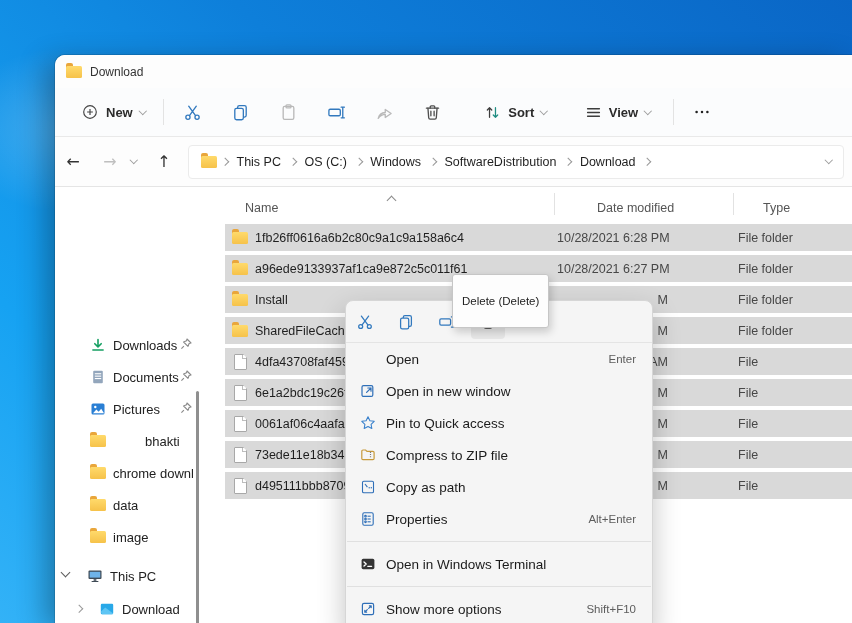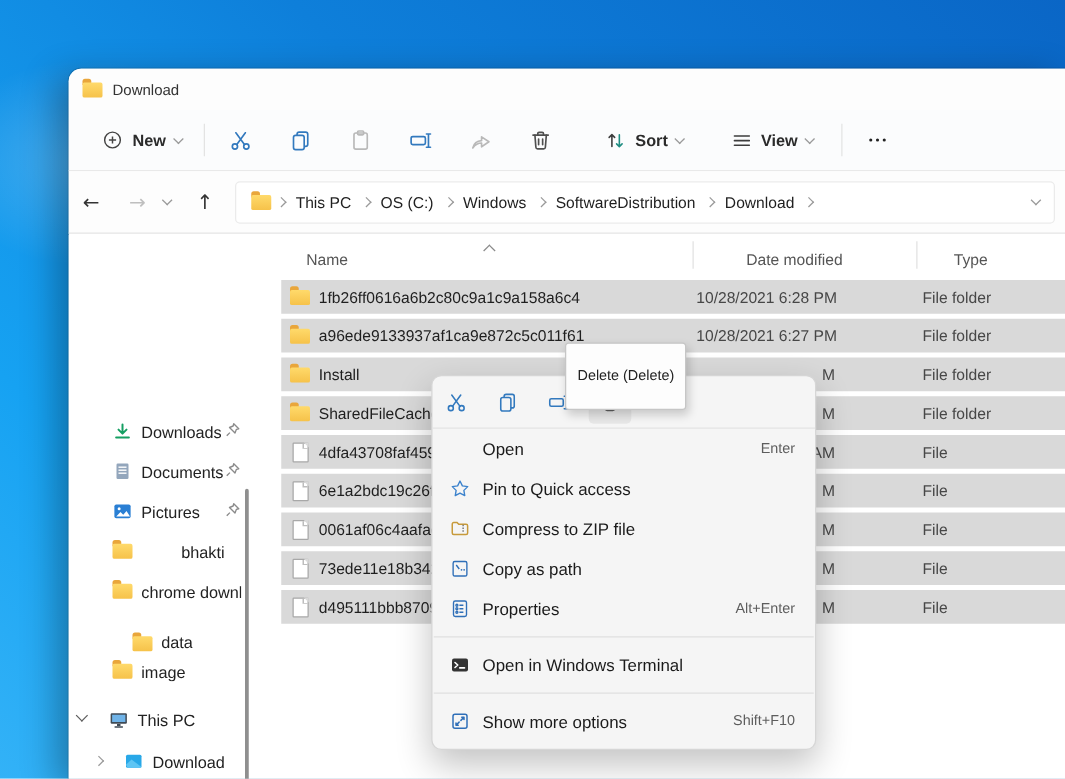--- a/index.html
+++ b/index.html
@@ -289,21 +289,21 @@
             <span class="fold" style="left:0;top:0;"></span>
           </span>
         <span class="lbl">bhakti</span>
       </div>
       <div class="sb-item" style="top:269px;padding-left:35px;">
         <span style="position:relative;width:16px;height:12px;margin-right:7px;">
             <span class="fold" style="left:0;top:0;"></span>
           </span>
         <span class="lbl">chrome downlo</span>
       </div>
-      <div class="sb-item" style="top:301px;padding-left:51px;align-items:flex-end;">
+      <div class="sb-item" style="top:301px;padding-left:35px;">
         <span style="position:relative;width:16px;height:12px;margin-right:7px;">
             <span class="fold" style="left:0;top:0;"></span>
           </span>
         <span class="lbl">data</span>
       </div>
       <div class="sb-item" style="top:333px;padding-left:35px;">
         <span style="position:relative;width:16px;height:12px;margin-right:7px;">
             <span class="fold" style="left:0;top:0;"></span>
           </span>
         <span class="lbl">image</span>
@@ -442,20 +442,30 @@
       </button>
     </div>
 
     <div class="mi">
       <span class="ic"></span>
       <span>Open</span>
       <span class="sc">Enter</span>
     </div>
     <div class="mi">
       <span class="ic">
+          <svg width="16" height="16" viewBox="0 0 16 16" fill="none" stroke="#2f6fb8" stroke-width="1.2" stroke-linecap="round" stroke-linejoin="round">
+            <rect x="2" y="2.6" width="10.8" height="10.8" rx="1.5"></rect>
+            <path d="M6.6 9.4L11 5M7.8 5h3.2v3.2"></path>
+          </svg>
+        </span>
+      <span>Open in new window</span>
+      <span class="sc"></span>
+    </div>
+    <div class="mi">
+      <span class="ic">
           <svg width="16" height="16" viewBox="0 0 16 16" fill="none" stroke="#3b82cc" stroke-width="1.1" stroke-linejoin="round">
             <path d="M8 1.8l1.9 3.9 4.3.6-3.1 3 .7 4.2L8 11.5l-3.8 2 .7-4.2-3.1-3 4.3-.6z"></path>
           </svg>
         </span>
       <span>Pin to Quick access</span>
       <span class="sc"></span>
     </div>
     <div class="mi">
       <span class="ic">
           <svg width="16" height="16" viewBox="0 0 16 16" fill="none" stroke-width="1.2">

